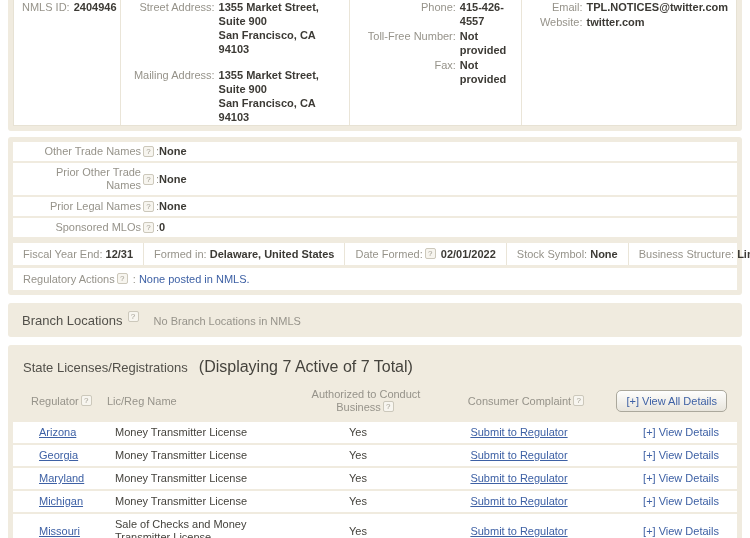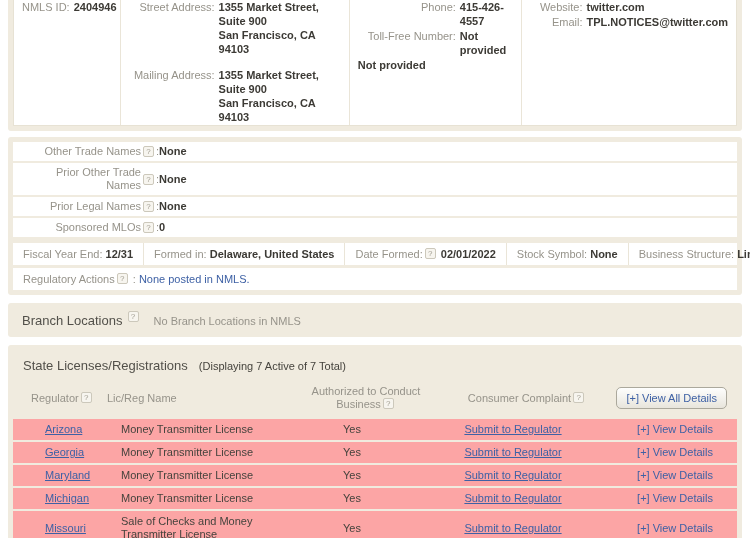--- a/index.html
+++ b/index.html
@@ -44,34 +44,34 @@
   .reg-row { background: #fff; padding: 5px 10px; }
 
   
   #panel-branch { padding: 8px 2px 9px 14px; margin-bottom: 8px; }
   .section-title { font-size: 13px; color: #52504a; display: inline-block; }
   .muted { color: #96938a; }
 
   
   #panel-licenses { margin-bottom: 0; padding-bottom: 0; }
   .lic-title-band { padding: 8px 10px 12px 10px; }
-  .lic-subtitle { font-size: 11px; color: #45433d; margin-left: 8px; }
+  .lic-subtitle { font-size: 16px; color: #45433d; margin-left: 8px; }
   .lic-header { display: flex; align-items: center; color: #96938a;
     padding: 0 6px 8px 6px; }
   .col-reg { flex: 0 0 88px; padding-left: 12px; }
   .col-name { flex: 1; }
   .col-auth { flex: 0 0 150px; text-align: center; }
   .col-comp { flex: 0 0 172px; text-align: center; }
   .col-det { flex: 0 0 118px; text-align: right; padding-right: 4px; }
   .hdr-wrap { display: inline-block; width: 112px; line-height: 13px; }
   .view-all-btn { display: inline-block; padding: 4px 9px; border: 1px solid #aba89c;
     border-radius: 5px; background: linear-gradient(#fefefd, #e8e5dc);
     color: #3e61a5; cursor: pointer; }
-  .lic-row { display: flex; align-items: center; background: #fca5a5;
-    padding: 4px 20px; margin-bottom: 2px; position: relative; line-height: 13px; }
+  .lic-row { display: flex; align-items: center; background: #ffffff;
+    padding: 4px 14px; margin-bottom: 2px; position: relative; line-height: 13px; }
 </style>
 </head>
 <body>
 
 <div class="panel" id="panel-contact">
   <div class="contact-box">
     <div class="contact-cell c1">
       <div class="kv">
           <span class="k">NMLS ID:</span>
           <span class="v">2404946</span>
@@ -96,31 +96,32 @@
     <div class="contact-cell c3">
       <div class="kv">
           <span class="k">Phone:</span>
           <span class="v">415-426-4557</span>
         </div>
       <div class="kv">
           <span class="k">Toll-Free Number:</span>
           <span class="v">Not provided</span>
         </div>
       <div class="kv">
+          <span class="k">Fax:</span>
           <span class="v">Not provided</span>
         </div>
     </div>
     <div class="contact-cell c4">
+      <div class="kv">
+          <span class="k">Email:</span>
+          <span class="v">TPL.NOTICES@twitter.com</span>
+        </div>
       <div class="kv">
           <span class="k">Website:</span>
           <span class="v">twitter.com</span>
-        </div>
-      <div class="kv">
-          <span class="k">Email:</span>
-          <span class="v">TPL.NOTICES@twitter.com</span>
         </div>
     </div>
   </div>
 </div>
 
 <div class="panel">
   <div class="name-row">
     <span class="name-label">Other Trade Names</span>
       <span class="help">?</span>
       <span class="sep"></span>

